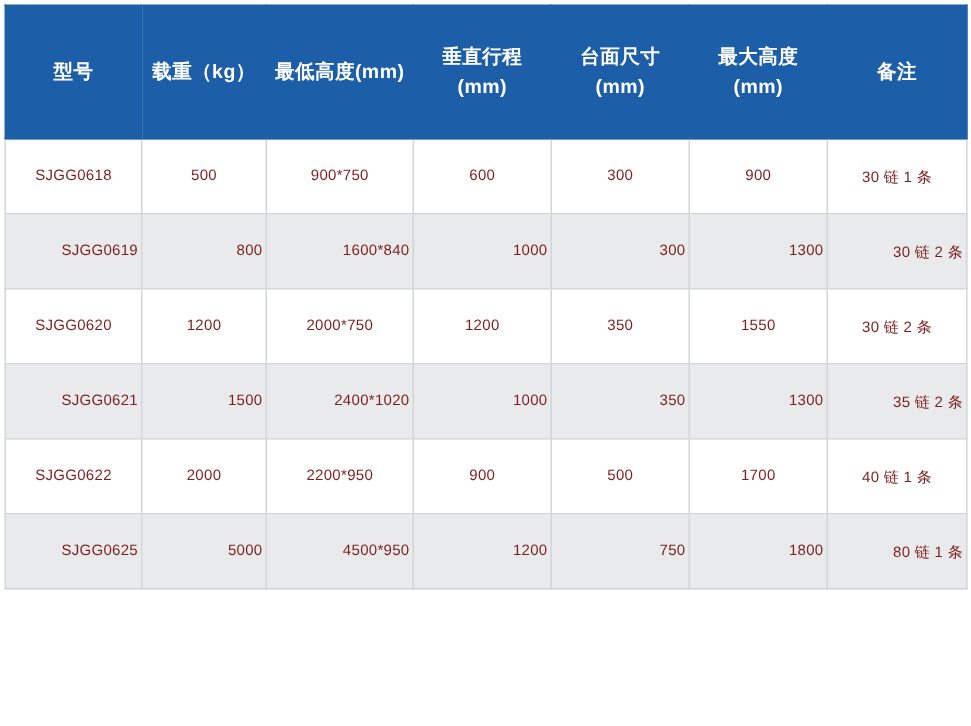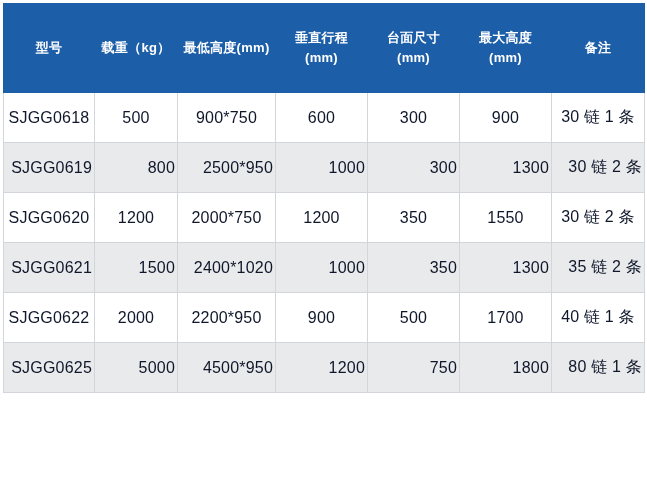--- a/index.html
+++ b/index.html
@@ -45,22 +45,22 @@
     padding: 4px 2px;
     border: 1px solid #1c5ea8;
     line-height: 1.55;
     letter-spacing: 0.3px;
   }
   thead th .hdr-line {
     display: block;
   }
 
   tbody td {
-    font-size: 16px;
-    color: #0f172a;
+    font-size: 10px;
+    color: #7f1d1d;
     text-align: center;
     vertical-align: middle;
     height: 45px;
     border: 1px solid #d2d5d9;
     padding: 2px;
     letter-spacing: 0.2px;
   }
   tbody tr.row-odd td {
     background: #ffffff;
   }
@@ -117,21 +117,21 @@
         <td>500</td>
         <td>900*750</td>
         <td>600</td>
         <td>300</td>
         <td>900</td>
         <td>30 链 1 条</td>
       </tr>
       <tr class="row-even">
         <td>SJGG0619</td>
         <td>800</td>
-        <td>2500*950</td>
+        <td>1600*840</td>
         <td>1000</td>
         <td>300</td>
         <td>1300</td>
         <td>30 链 2 条</td>
       </tr>
       <tr class="row-odd">
         <td>SJGG0620</td>
         <td>1200</td>
         <td>2000*750</td>
         <td>1200</td>

